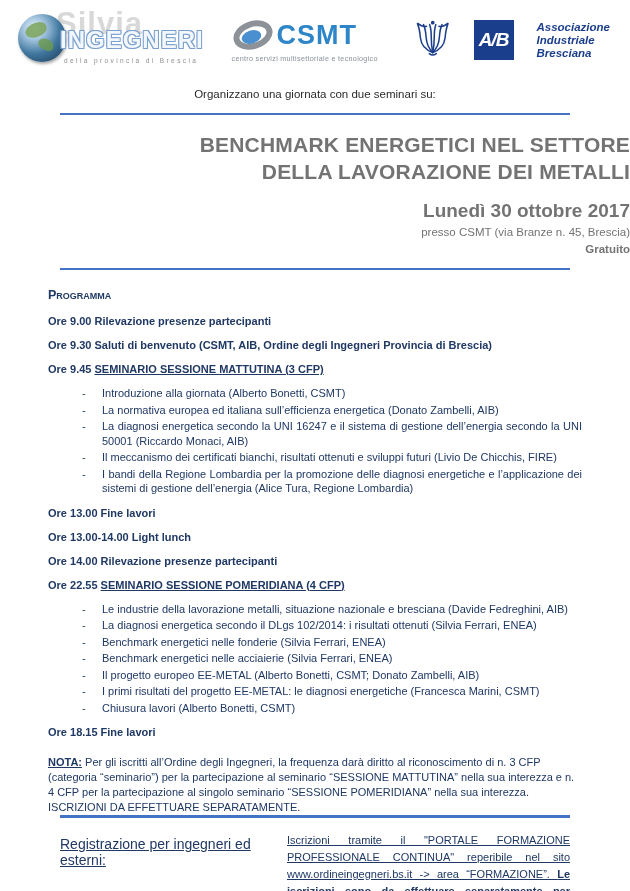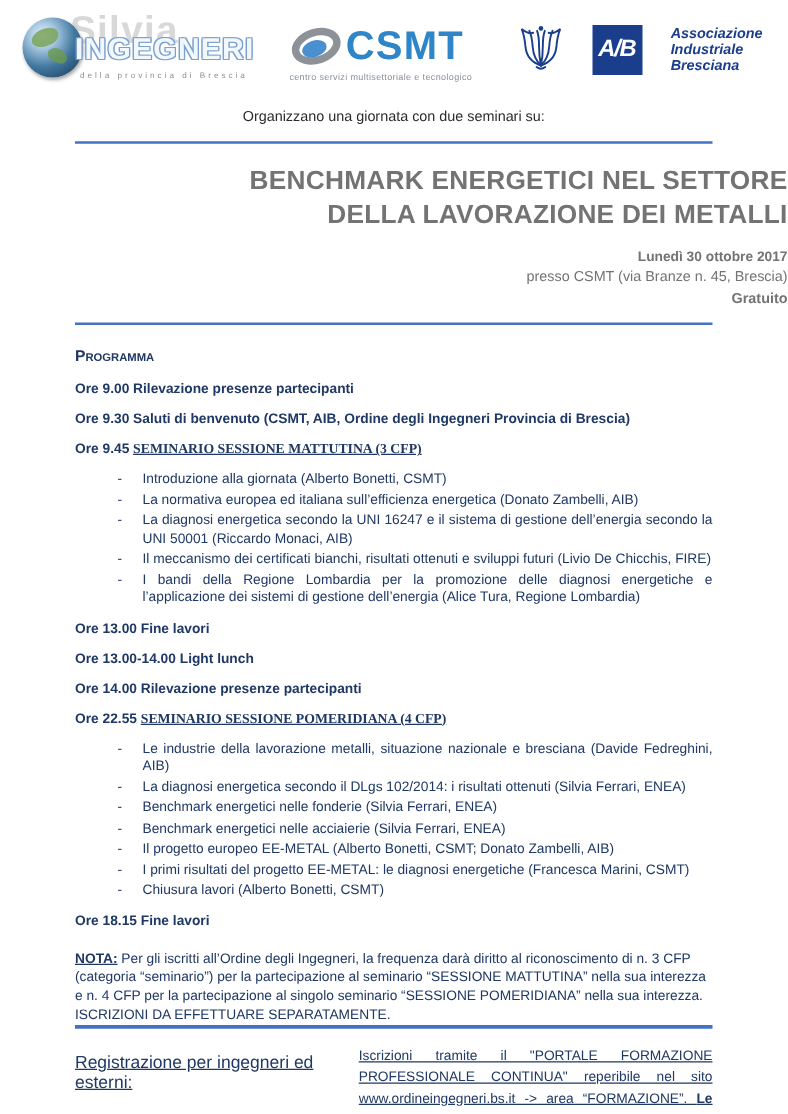--- a/index.html
+++ b/index.html
@@ -26,47 +26,47 @@
   .land2 { position:absolute; left:20px; top:25px; width:16px; height:11px; background:#6d9a4e;
            border-radius:50% 60% 40% 55%; transform:rotate(20deg); opacity:.8; }
   .ordine-name { position:absolute; left:44px; top:16px; font-size:24px; font-weight:bold; letter-spacing:1px;
                  color:#f2f7fc;
                  text-shadow:-1px -1px 0 #7aa0cf, 1px -1px 0 #7aa0cf, -1px 1px 0 #7aa0cf, 1px 1px 0 #7aa0cf; }
   .ordine-sub { position:absolute; left:48px; top:47px; font-size:6.5px; color:#8f8f8f; letter-spacing:2.4px; }
 
   
   .logo-csmt { width:168px; padding-top:8px; }
   .csmt-top { display:flex; align-items:center; gap:3px; }
-  .csmt-word { font-size:32px; font-weight:bold; color:#2e86c9; letter-spacing:1px; }
+  .csmt-word { font-size:27px; font-weight:bold; color:#2e86c9; letter-spacing:1px; }
   .csmt-sub { font-size:7.2px; color:#87909a; margin-top:2px; letter-spacing:.3px; }
 
   
   .logo-aib { display:flex; align-items:flex-end; gap:23px; width:195px; padding-top:4px; }
   .aib-square { width:40px; height:40px; background:#1b3e8c; color:#fff; flex:none;
                 display:flex; align-items:center; justify-content:center;
                 font-style:italic; font-weight:bold; font-size:19px; letter-spacing:-1px; }
   .aib-text { font-size:11.5px; line-height:13px; font-weight:bold; font-style:italic; color:#1b3e8c; }
 
   
   .rule { border:none; border-top:2.5px solid #4472c4; margin:0 60px; }
   .rule.thick { border-top-width:3px; }
 
   
   .tagline { text-align:center; font-size:11.5px; color:#2b2b2b; margin:14px 0 13px; }
   .title-block { text-align:right; color:#737373; }
   .main-title { font-size:21px; font-weight:bold; line-height:27px; margin-top:16px; letter-spacing:.2px; }
-  .event-date { font-size:11px; font-weight:bold; margin-top:15px; }
+  .event-date { font-size:19px; font-weight:bold; margin-top:15px; }
   .event-venue { font-size:11.5px; margin-top:4px; }
   .event-admission { font-size:11.5px; font-weight:bold; margin-top:5px; margin-bottom:13px; }
 
   
-  .program { padding:18px 60px 0; font-size:11px; }
+  .program { padding:18px 48px 0; font-size:11px; }
   .program-heading { font-variant:small-caps; font-weight:bold; font-size:12.5px; margin-bottom:12px; }
   .sched { font-weight:bold; margin-bottom:10px; line-height:14px; }
-  .sess-underline { text-decoration:underline;font-family:Liberation Serif, serif; }
+  .sess-underline { text-decoration:underline; }
   .bullets { margin:4px 0 10px; }
   .bullet { display:flex; line-height:14.5px; margin-bottom:2px; }
   .bullet .dash { flex:none; width:20px; padding-left:34px; box-sizing:content-box; }
   .bullet .txt { flex:1; text-align:justify; }
   .nota { margin-top:16px; line-height:15px; }
   .nota-label { font-weight:bold; text-decoration:underline; }
   .nota-tail { font-weight:normal; }
 
   
   .footer-row { display:flex; margin:14px 60px 0; }

